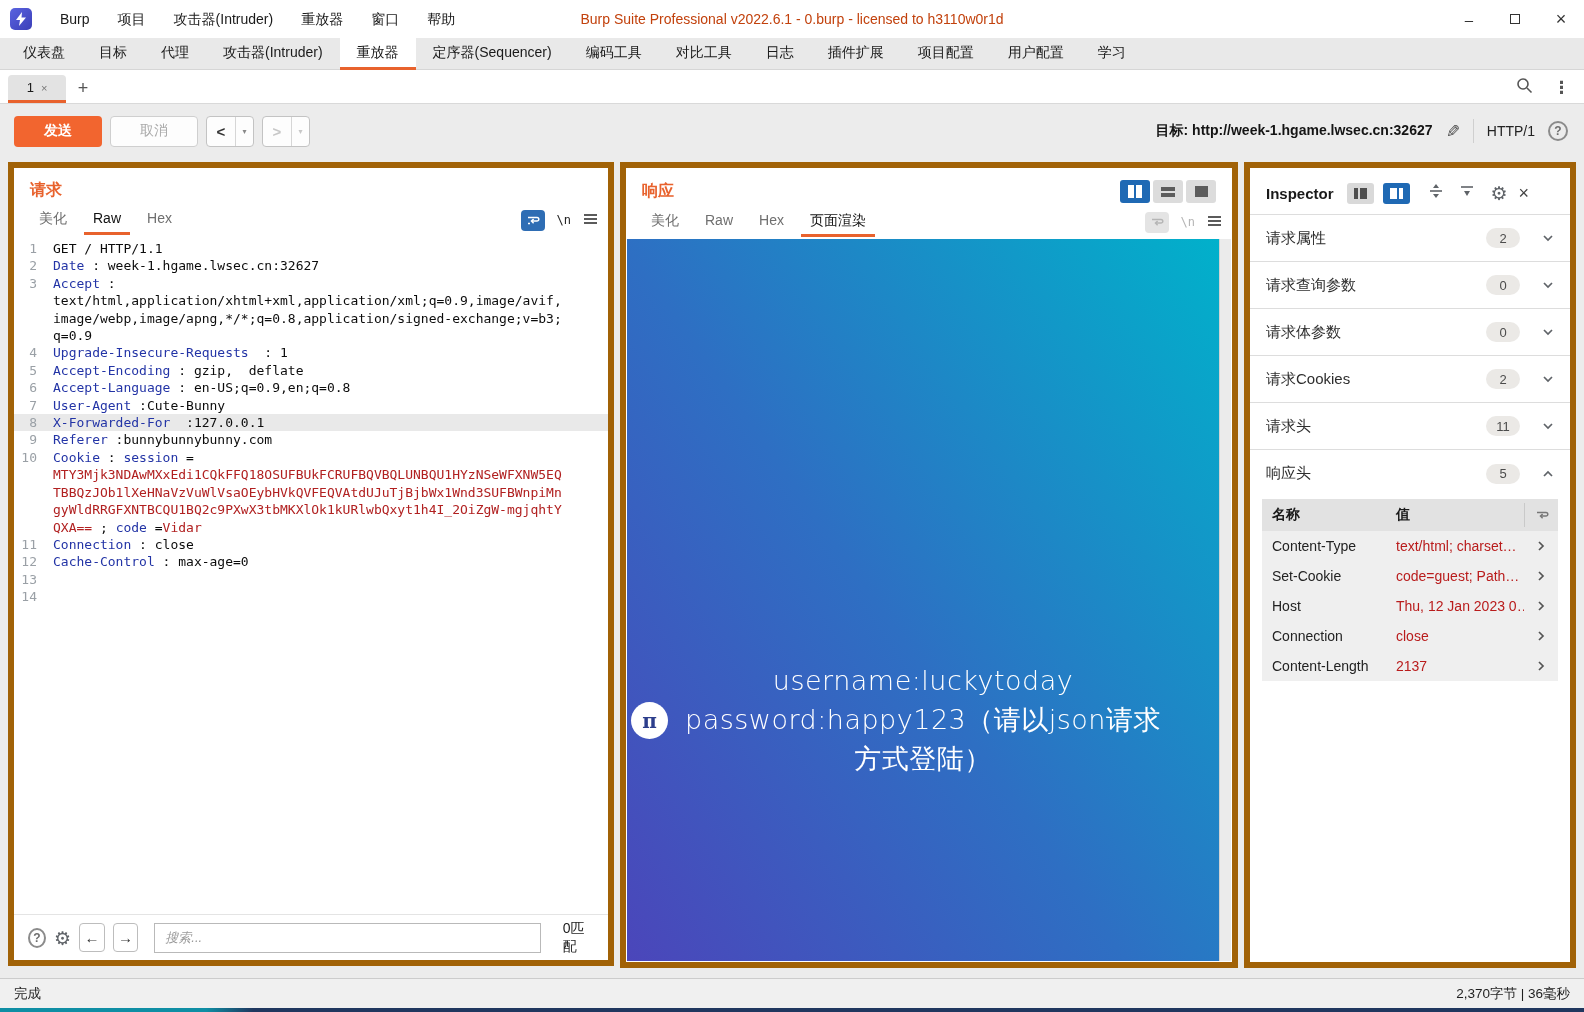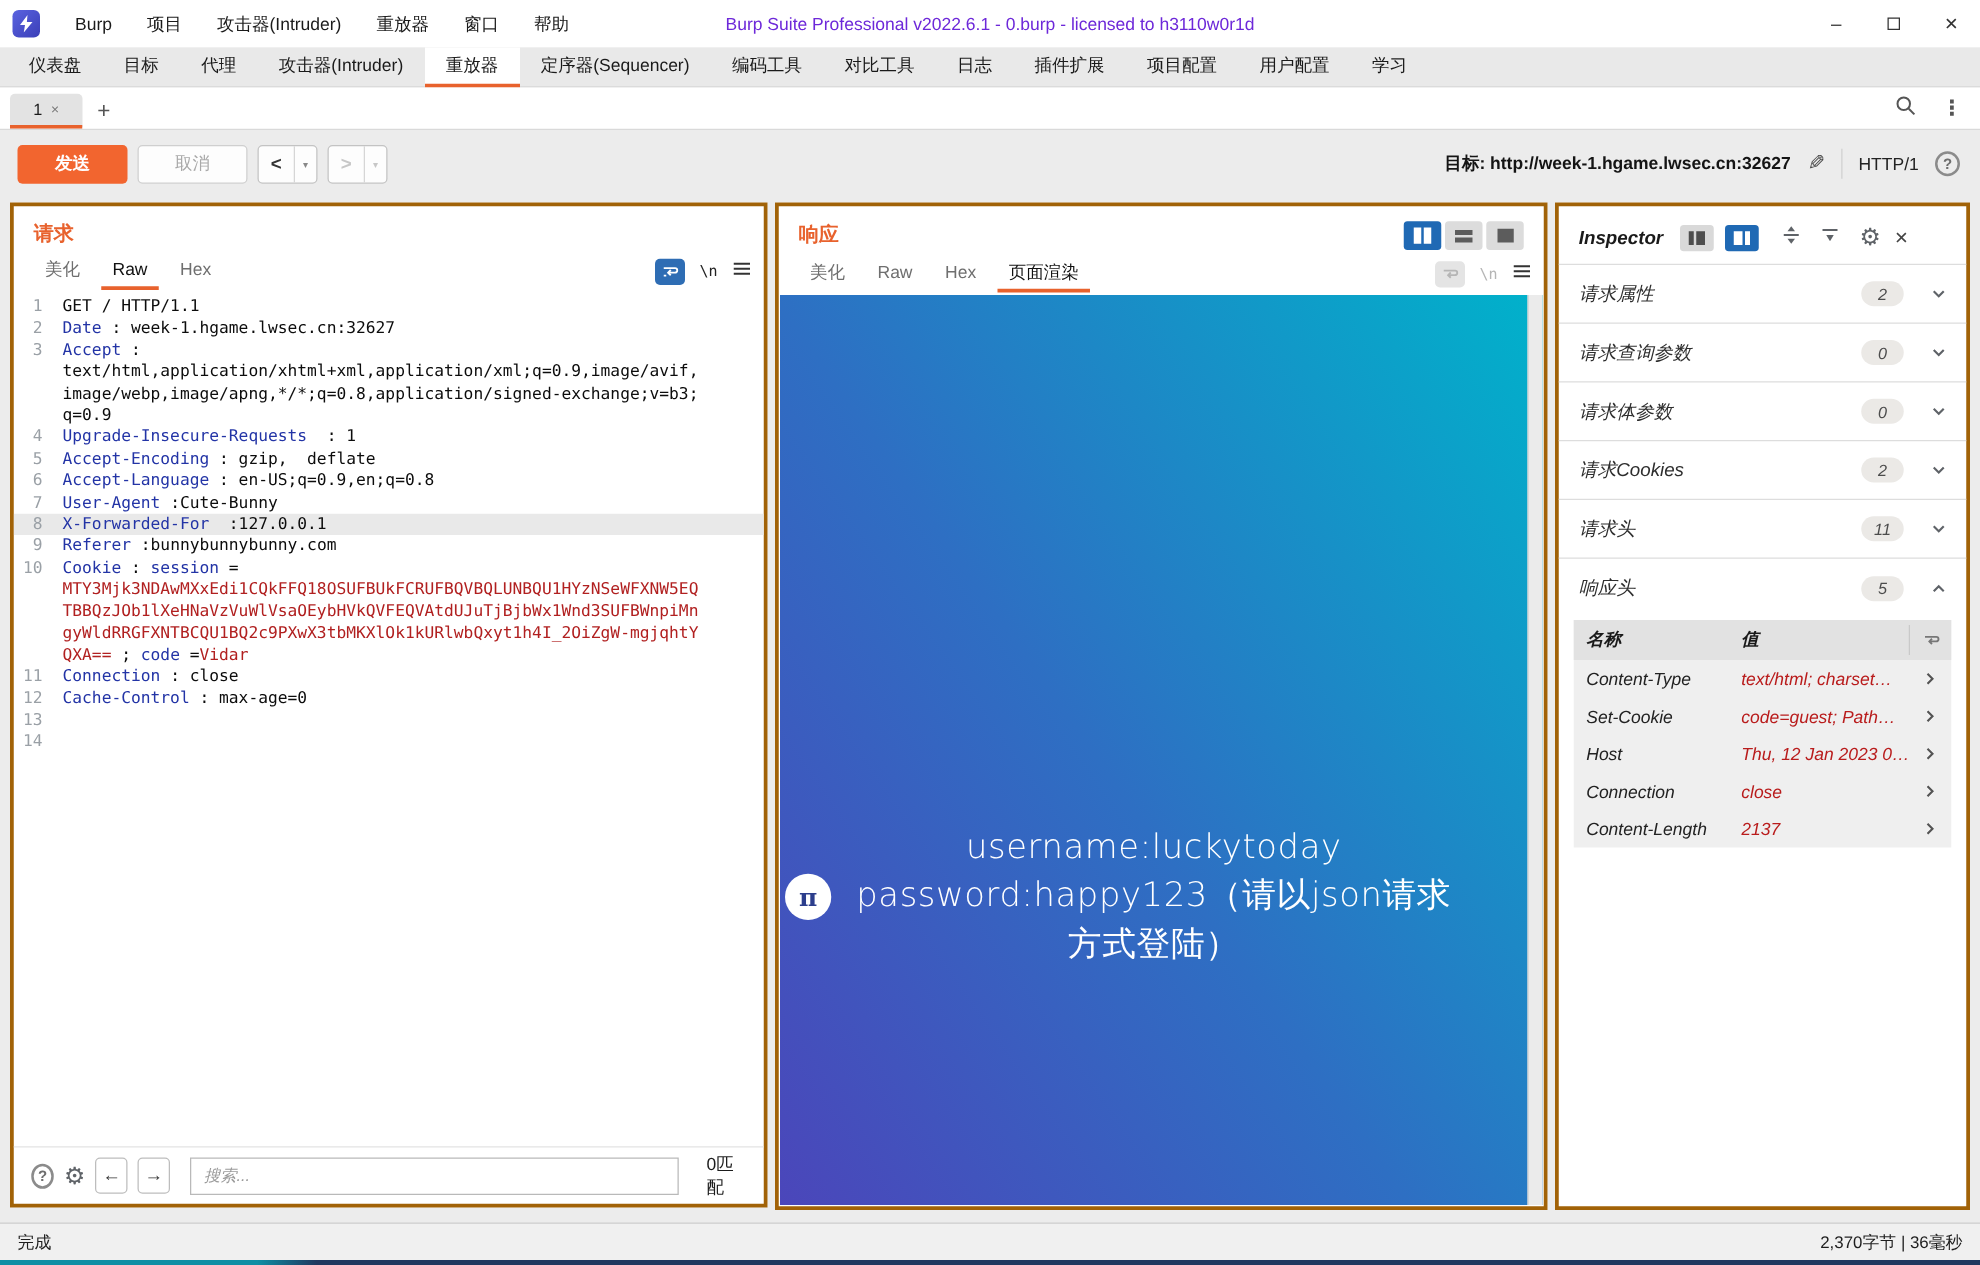--- a/index.html
+++ b/index.html
@@ -7,21 +7,21 @@
   .app{position:relative;width:1584px;height:1012px;background:#ececec;
        font-family:"Liberation Sans",sans-serif;color:#1a1a1a;overflow:hidden;}
 
   
   .titlebar{position:absolute;left:0;top:0;width:100%;height:38px;background:#fff;
             display:flex;align-items:center;padding-left:10px;}
   .logo{width:22px;height:22px;border-radius:5px;background:linear-gradient(135deg,#5a63e0,#3b3fb8);
         display:flex;align-items:center;justify-content:center;margin-right:14px;flex:none;}
   .menus{display:flex;gap:0;}
   .menus .mi{padding:0 14px;font-size:14px;line-height:38px;cursor:default;}
-  .wintitle{position:absolute;left:50%;transform:translateX(-50%);font-size:14px;color:#6d28d9;white-space:nowrap;}
+  .wintitle{position:absolute;left:50%;transform:translateX(-50%);font-size:14px;color:#c2410c;white-space:nowrap;}
   .wincontrols{position:absolute;right:0;top:0;height:38px;display:flex;}
   .wc{width:46px;height:38px;display:flex;align-items:center;justify-content:center;font-size:15px;color:#333;}
   .maxbox{width:10px;height:10px;border:1.2px solid #333;}
 
   
   .maintabs{position:absolute;left:0;top:38px;width:100%;height:32px;background:#e9e9e9;
             border-bottom:1px solid #d6d6d6;display:flex;padding-left:6px;}
   .mtab{padding:0 17px;font-size:14px;line-height:29px;height:32px;border-bottom:3px solid transparent;cursor:default;white-space:nowrap;}
   .mtab.active{background:#fff;border-bottom-color:#e8622d;}
 
@@ -48,24 +48,24 @@
   .btn-split.disabled .main,.btn-split.disabled .caret{color:#c7c7c7;}
   .target-group{margin-left:auto;display:flex;align-items:center;gap:13px;}
   .target-text{font-size:14px;font-weight:bold;color:#141414;white-space:nowrap;}
   .pencil{font-family:"DejaVu Sans",sans-serif;font-size:17px;color:#4a4a4a;transform:scaleX(-1);}
   .vsep{width:1px;height:24px;background:#cfcfcf;}
   .proto{font-size:14px;color:#222;}
   .helpc{width:20px;height:20px;border-radius:50%;border:2px solid #8b8b8b;color:#6e6e6e;font-size:12px;font-weight:bold;
          display:flex;align-items:center;justify-content:center;}
 
   
-  .panel{position:absolute;background:#fff;border:3px solid #a16207;justify-content:center;}
+  .panel{position:absolute;background:#fff;border:6px solid #a16207;justify-content:center;}
   .req-panel{left:8px;top:162px;width:606px;height:804px;display:flex;flex-direction:column;}
   .resp-panel{left:620px;top:162px;width:618px;height:806px;display:flex;flex-direction:column;}
-  .inspector{left:1244px;top:162px;width:332px;height:806px;font-style:italic;}
+  .inspector{left:1244px;top:162px;width:332px;height:806px;}
 
   .p-head{padding:12px 16px 2px 16px;display:flex;align-items:center;}
   .p-title{color:#e8622d;font-weight:bold;font-size:16px;}
   .p-tabs{display:flex;align-items:center;padding:2px 10px 0 16px;height:32px;}
   .ptab{margin-right:8px;padding:0 9px;font-size:14px;line-height:27px;color:#6f6f6f;border-bottom:3px solid transparent;}
   .ptab.active{color:#111;border-bottom-color:#e8622d;}
   .ptabs-icons{margin-left:auto;display:flex;align-items:center;gap:12px;}
   .wrapbtn{width:24px;height:21px;border-radius:4px;background:#2e6db4;display:flex;align-items:center;justify-content:center;}
   .wrapbtn.off{background:#e4e4e4;}
   .nlabel{font-size:12px;color:#222;font-family:"DejaVu Sans Mono",monospace;}

